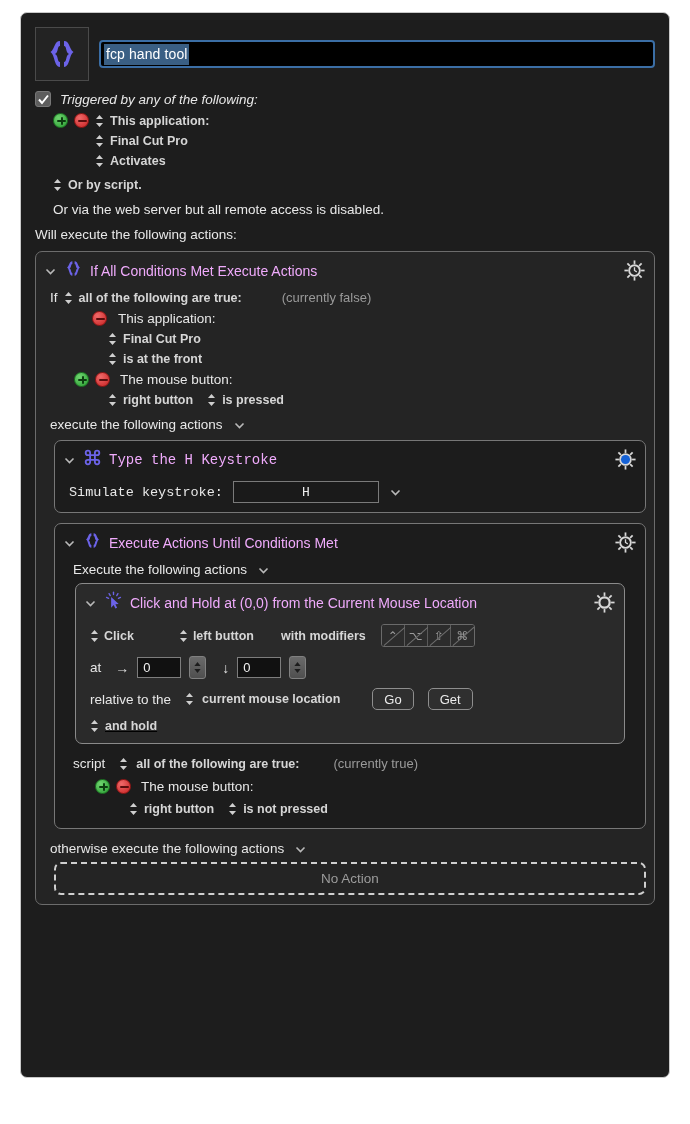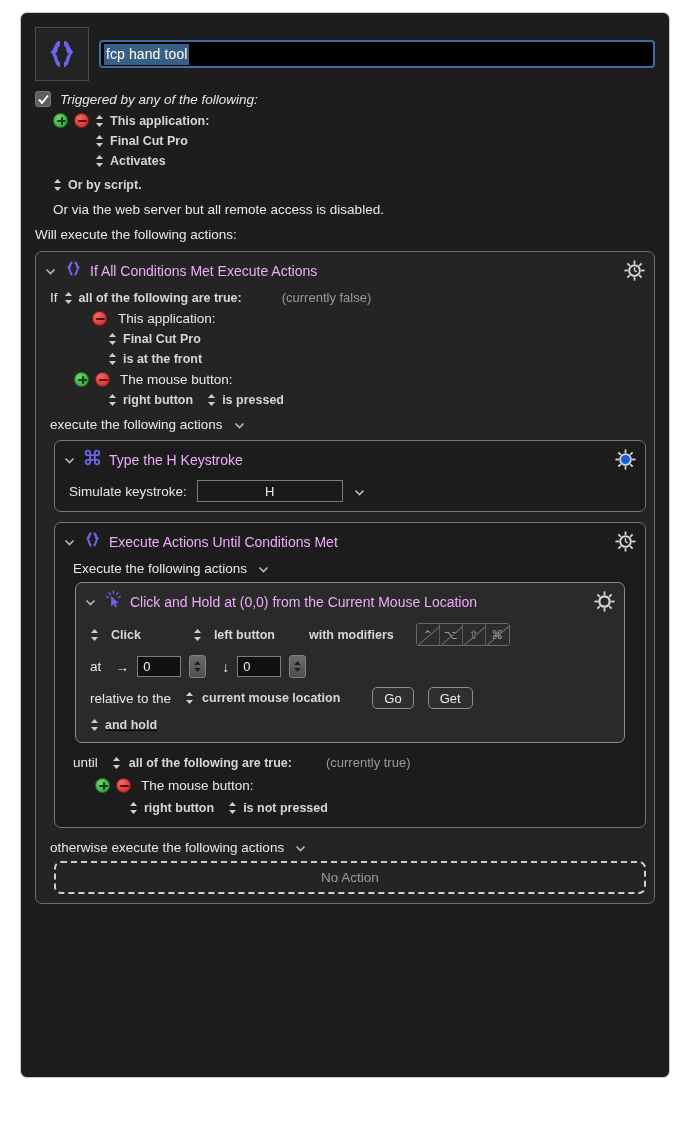--- a/index.html
+++ b/index.html
@@ -313,21 +313,21 @@
     </div>
 
     <div class="sp10"></div>
     <div class="row" style="gap:10px;padding-left:14px;">
       <span class="t">execute the following actions</span>
       <span class="chev"><svg width="13" height="13" viewBox="0 0 13 13">
               <path d="M2.5 4.5 L6.5 8.5 L10.5 4.5" stroke="#b9b9b9" stroke-width="1.6" fill="none"></path>
             </svg></span>
     </div>
 
-    <div class="card lvl2" style="margin:8px 8px 0 18px;">
+    <div class="card lvl2" style="margin:8px 8px 0 18px;font-family:Liberation Mono, monospace;">
       <div class="card-title">
         <span class="chev"><svg width="13" height="13" viewBox="0 0 13 13">
                 <path d="M2.5 4.5 L6.5 8.5 L10.5 4.5" stroke="#b9b9b9" stroke-width="1.6" fill="none"></path>
               </svg></span>
         <span>
           <svg width="19" height="19" viewBox="0 0 24 24" fill="none" stroke="#6c63e8" stroke-width="2.3">
             <path d="M9 9 H15 V15 H9 Z"></path>
             <path d="M9 9 H6.2 A2.8 2.8 0 1 1 9 6.2 V9"></path>
             <path d="M15 9 H17.8 A2.8 2.8 0 1 0 15 6.2 V9"></path>
             <path d="M9 15 H6.2 A2.8 2.8 0 1 0 9 17.8 V15"></path>
@@ -428,21 +428,21 @@
               <rect x="11" y="0.5" width="2" height="4" transform="rotate(45 12 12)"></rect>
               <rect x="11" y="19.5" width="2" height="4" transform="rotate(45 12 12)"></rect>
               <rect x="0.5" y="11" width="4" height="2" transform="rotate(45 12 12)"></rect>
               <rect x="19.5" y="11" width="4" height="2" transform="rotate(45 12 12)"></rect>
                   </g>
               <circle cx="12" cy="12" r="4.6" fill="#2a2a2a"></circle>
             </svg>
           </span>
         </div>
 
-        <div class="row" style="gap:12px;padding:8px 0 0 14px;">
+        <div class="row" style="gap:5px;padding:8px 0 0 14px;">
           <span class="ud">
                 <svg width="9" height="14" viewBox="0 0 9 14">
                   <path d="M4.5 1 L8 5 L1 5 Z" fill="#cfcfcf"></path>
                   <path d="M4.5 13 L8 9 L1 9 Z" fill="#cfcfcf"></path>
                 </svg>
               </span>
           <span class="tb">Click</span>
           <span class="ud" style="margin-left:40px;">
                 <svg width="9" height="14" viewBox="0 0 9 14">
                   <path d="M4.5 1 L8 5 L1 5 Z" fill="#cfcfcf"></path>
@@ -513,21 +513,21 @@
                 <svg width="9" height="14" viewBox="0 0 9 14">
                   <path d="M4.5 1 L8 5 L1 5 Z" fill="#cfcfcf"></path>
                   <path d="M4.5 13 L8 9 L1 9 Z" fill="#cfcfcf"></path>
                 </svg>
               </span>
           <span class="tb">and hold</span>
         </div>
       </div>
 
       <div class="row" style="gap:8px;padding:12px 0 0 18px;">
-        <span class="t">until</span>
+        <span class="t">script</span>
         <span class="ud" style="margin-left:6px;">
               <svg width="9" height="14" viewBox="0 0 9 14">
                 <path d="M4.5 1 L8 5 L1 5 Z" fill="#cfcfcf"></path>
                 <path d="M4.5 13 L8 9 L1 9 Z" fill="#cfcfcf"></path>
               </svg>
             </span>
         <span class="tb">all of the following are true:</span>
         <span class="gray dim" style="margin-left:26px;">(currently true)</span>
       </div>
 

